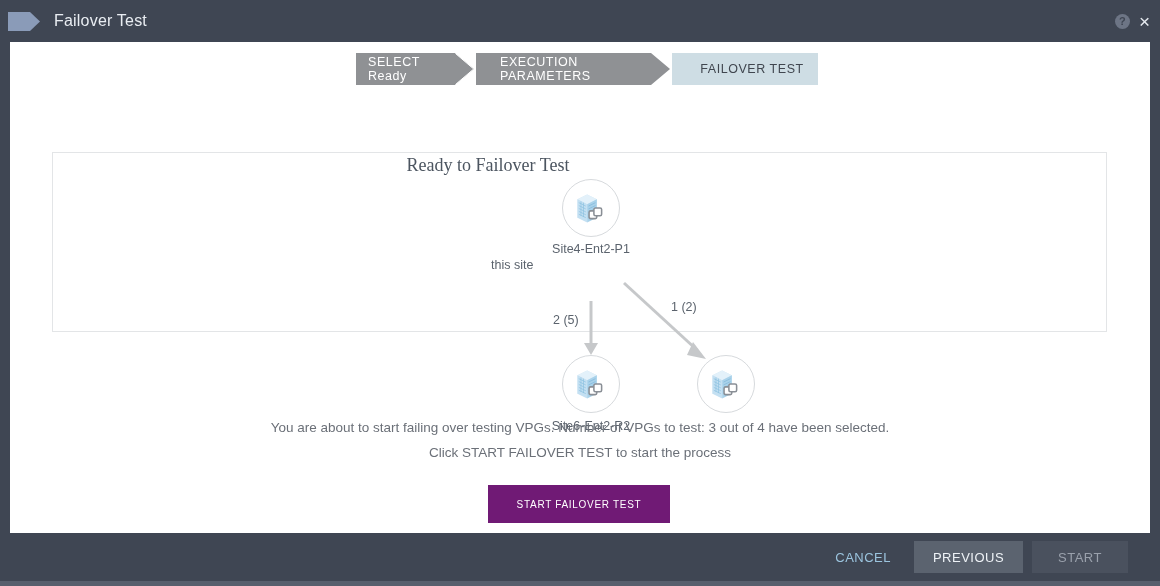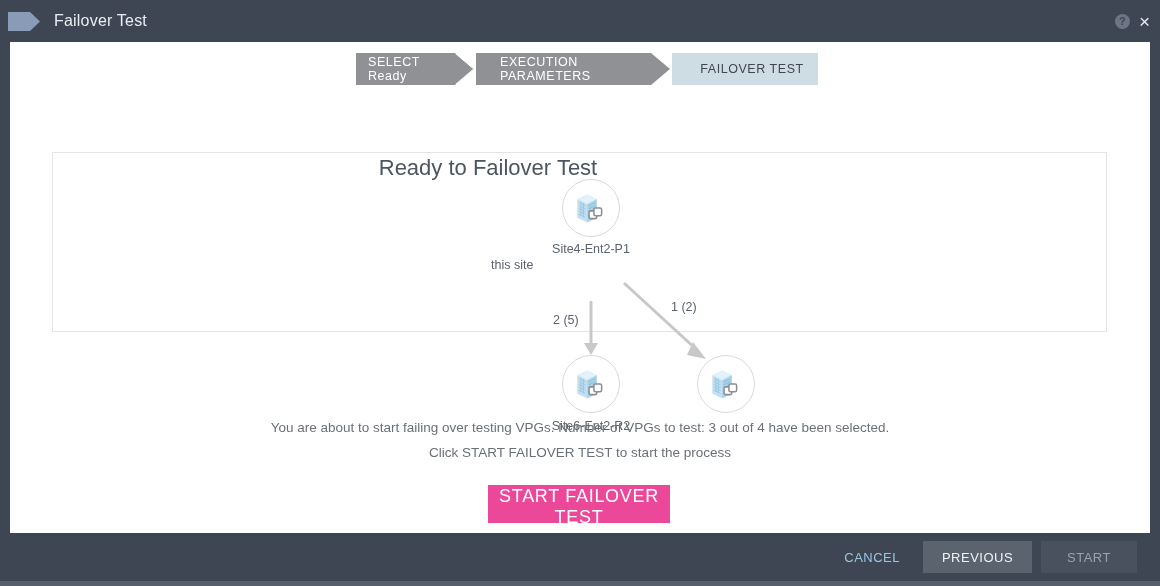--- a/index.html
+++ b/index.html
@@ -123,22 +123,23 @@
     pointer-events: none;
   }
 
   
   .heading {
     position: absolute;
     top: 113px;
     left: 0;
     width: 956px;
     text-align: center;
-    font-size: 22px;
+    font-size: 18px;
     color: #4c5560;
+    font-family: Liberation Serif, serif;
   }
 
   
   .panel {
     position: absolute;
     left: 42px;
     top: 110px;
     width: 1055px;
     height: 180px;
     border: 1px solid #e3e5e7;
@@ -196,42 +197,42 @@
   .msg-1 { top: 378px; }
   .msg-2 { top: 403px; }
 
   
   .primary-btn {
     position: absolute;
     left: 478px;
     top: 443px;
     width: 182px;
     height: 38px;
-    background: #ec4899;
+    background: #701a75;
     border: none;
     color: #ffffff;
-    font-size: 18px;
+    font-size: 10px;
     letter-spacing: .7px;
     font-family: "Liberation Sans", sans-serif;
     cursor: pointer;
   }
 
   
   .footer {
     position: absolute;
     left: 0;
     top: 533px;
     width: 1160px;
     height: 48px;
     background: #3f4653;
     display: flex;
     align-items: center;
     justify-content: flex-end;
     box-sizing: border-box;
-    padding-right: 23px;
+    padding-right: 32px;
     gap: 9px;
   }
   .footer-strip {
     position: absolute;
     left: 0;
     top: 581px;
     width: 1160px;
     height: 5px;
     background: #575f6d;
   }

